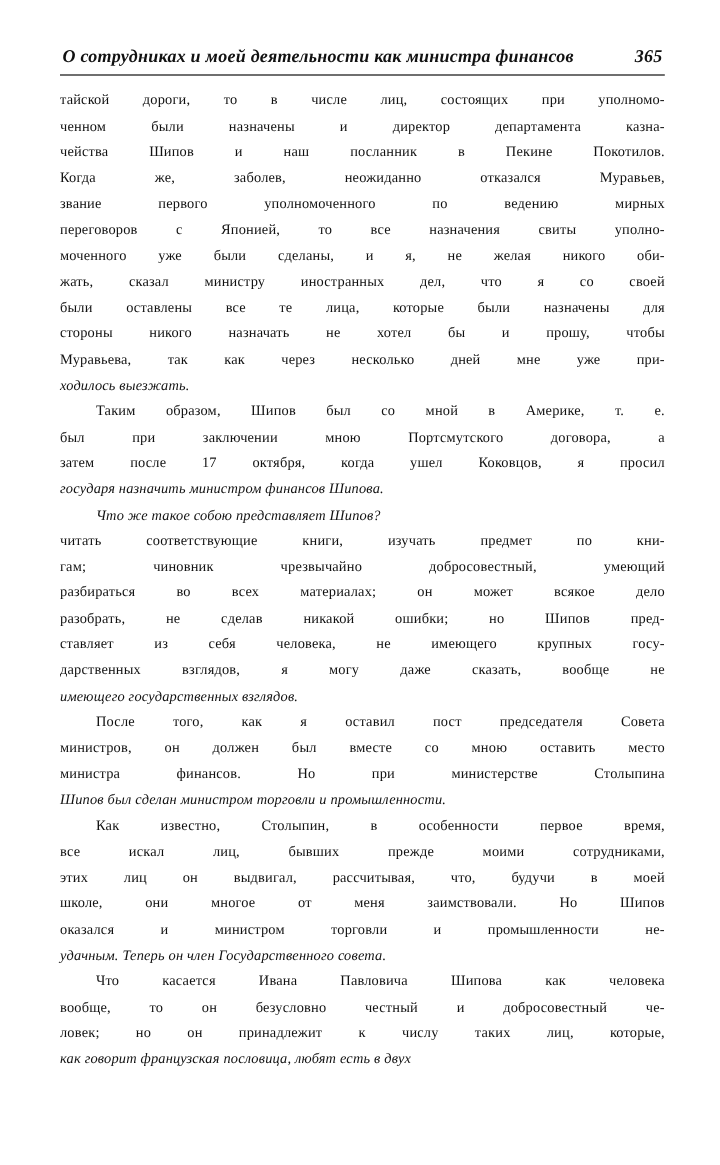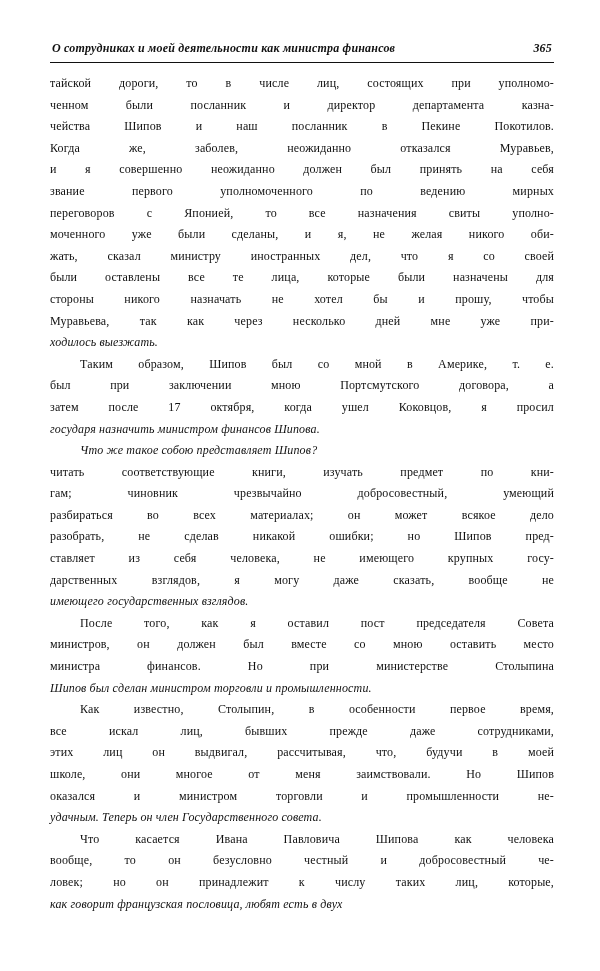--- a/index.html
+++ b/index.html
@@ -21,21 +21,21 @@
       top: 38px;
       width: 504px;
     }
     .running-head {
       display: flex;
       justify-content: space-between;
       align-items: baseline;
       font-family: "Liberation Serif", "DejaVu Serif", serif;
       font-style: italic;
       font-weight: bold;
-      font-size: 12px;
+      font-size: 15px;
       letter-spacing: 0.2px;
       padding: 0 2px 4px 2px;
       border-bottom: 1.6px solid #111;
       line-height: 20px;
     }
     .running-head .title { white-space: nowrap; }
     .running-head .pageno { font-style: italic; margin-left: 43px; }
     .body-text {
       margin-top: 10px;
       font-family: "Liberation Serif", "DejaVu Serif", serif;
@@ -63,24 +63,23 @@
 
 <div class="page">
   <div class="running-head">
     <span class="title">О сотрудниках и моей деятельности как министра финансов</span>
     <span class="pageno">365</span>
   </div>
 
   <div class="body-text" id="body-text">
       <div class="paragraph">
         <span class="line">тайской дороги, то в числе лиц, состоящих при уполномо-</span>
-        <span class="line">ченном были посланник и директор департамента казна-</span>
+        <span class="line">ченном были назначены и директор департамента казна-</span>
         <span class="line">чейства Шипов и наш посланник в Пекине Покотилов.</span>
         <span class="line">Когда же, заболев, неожиданно отказался Муравьев,</span>
-        <span class="line">и я совершенно неожиданно должен был принять на себя</span>
         <span class="line">звание первого уполномоченного по ведению мирных</span>
         <span class="line">переговоров с Японией, то все назначения свиты уполно-</span>
         <span class="line">моченного уже были сделаны, и я, не желая никого оби-</span>
         <span class="line">жать, сказал министру иностранных дел, что я со своей</span>
         <span class="line">были оставлены все те лица, которые были назначены для</span>
         <span class="line">стороны никого назначать не хотел бы и прошу, чтобы</span>
         <span class="line">Муравьева, так как через несколько дней мне уже при-</span>
         <span class="line last">ходилось выезжать.</span>
       </div>
       <div class="paragraph">
@@ -102,21 +101,21 @@
         <span class="line last">имеющего государственных взглядов.</span>
       </div>
       <div class="paragraph">
         <span class="line indent">После того, как я оставил пост председателя Совета</span>
         <span class="line">министров, он должен был вместе со мною оставить место</span>
         <span class="line">министра финансов. Но при министерстве Столыпина</span>
         <span class="line last">Шипов был сделан министром торговли и промышленности.</span>
       </div>
       <div class="paragraph">
         <span class="line indent">Как известно, Столыпин, в особенности первое время,</span>
-        <span class="line">все искал лиц, бывших прежде даже сотрудниками,</span>
+        <span class="line">все искал лиц, бывших прежде моими сотрудниками,</span>
         <span class="line">этих лиц он выдвигал, рассчитывая, что, будучи в моей</span>
         <span class="line">школе, они многое от меня заимствовали. Но Шипов</span>
         <span class="line">оказался и министром торговли и промышленности не-</span>
         <span class="line last">удачным. Теперь он член Государственного совета.</span>
       </div>
       <div class="paragraph">
         <span class="line indent">Что касается Ивана Павловича Шипова как человека</span>
         <span class="line">вообще, то он безусловно честный и добросовестный че-</span>
         <span class="line">ловек; но он принадлежит к числу таких лиц, которые,</span>
         <span class="line last">как говорит французская пословица, любят есть в двух</span>

